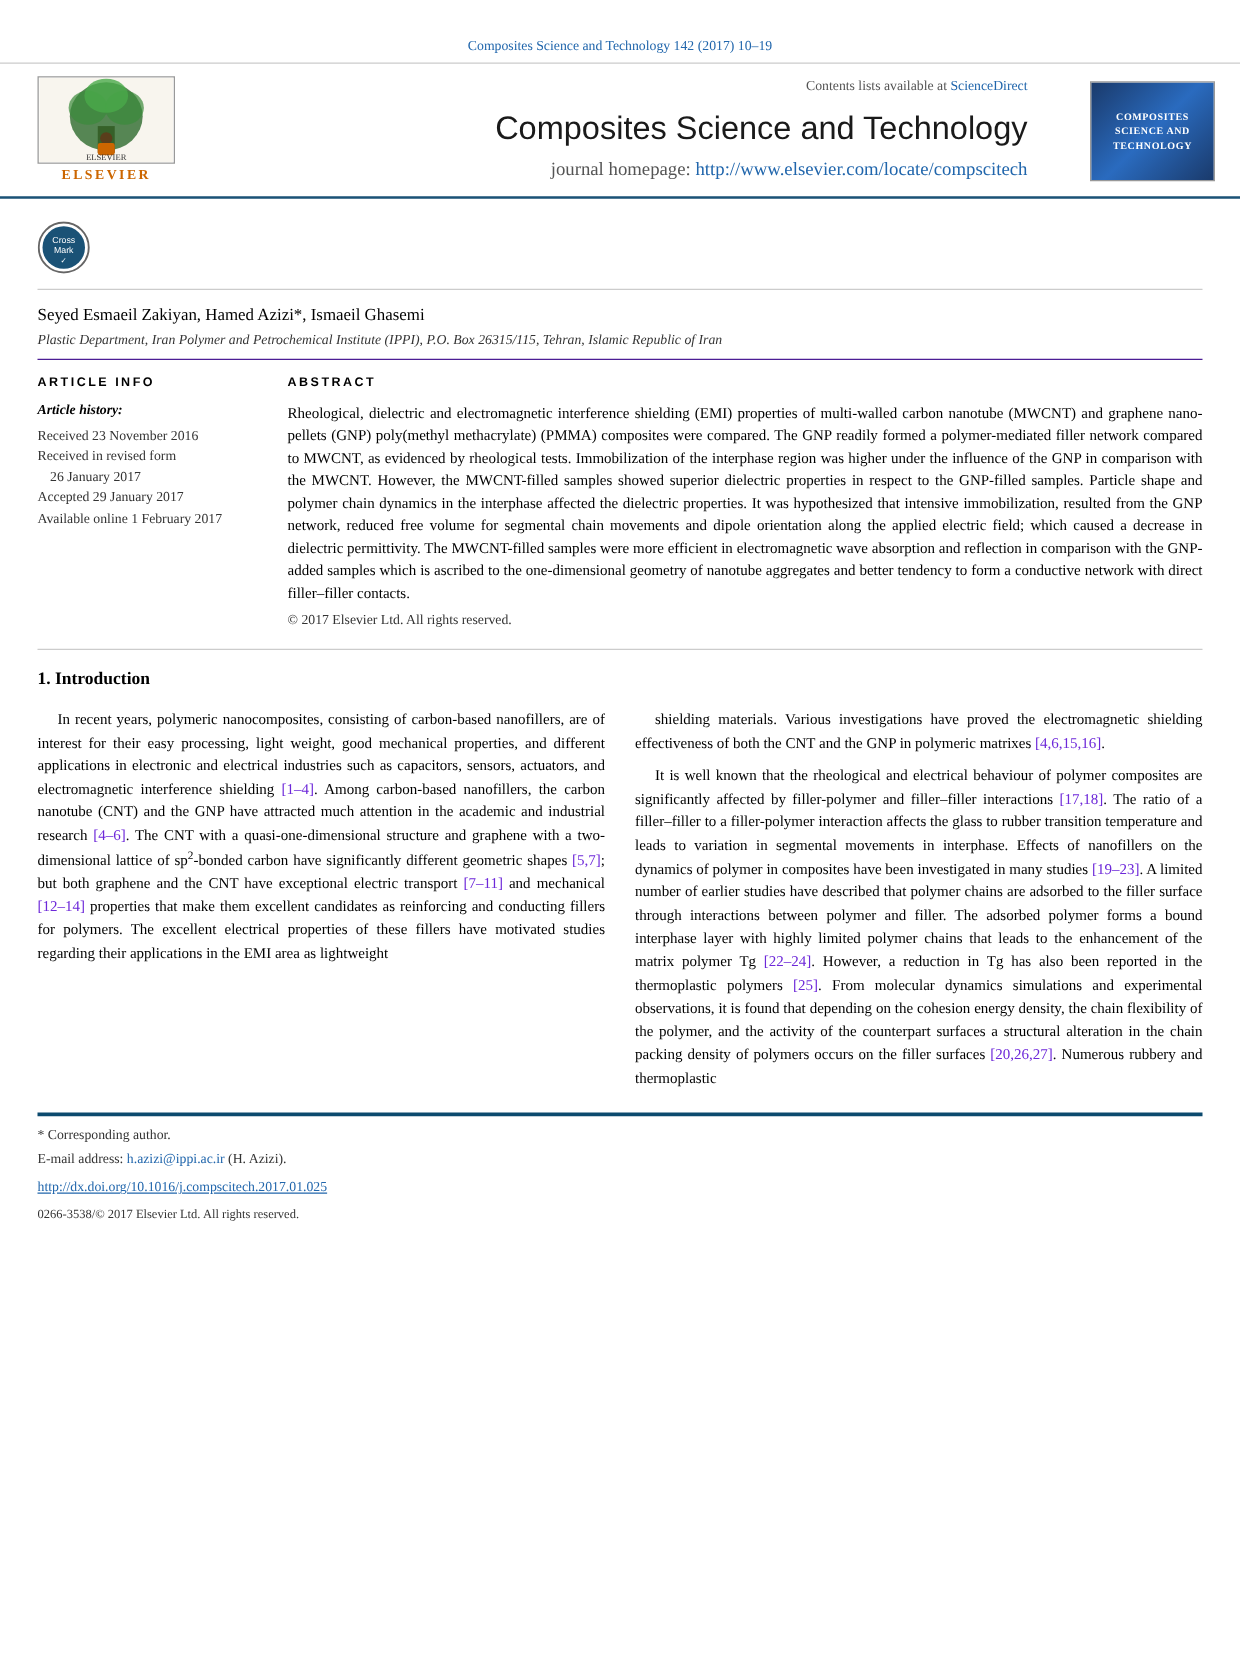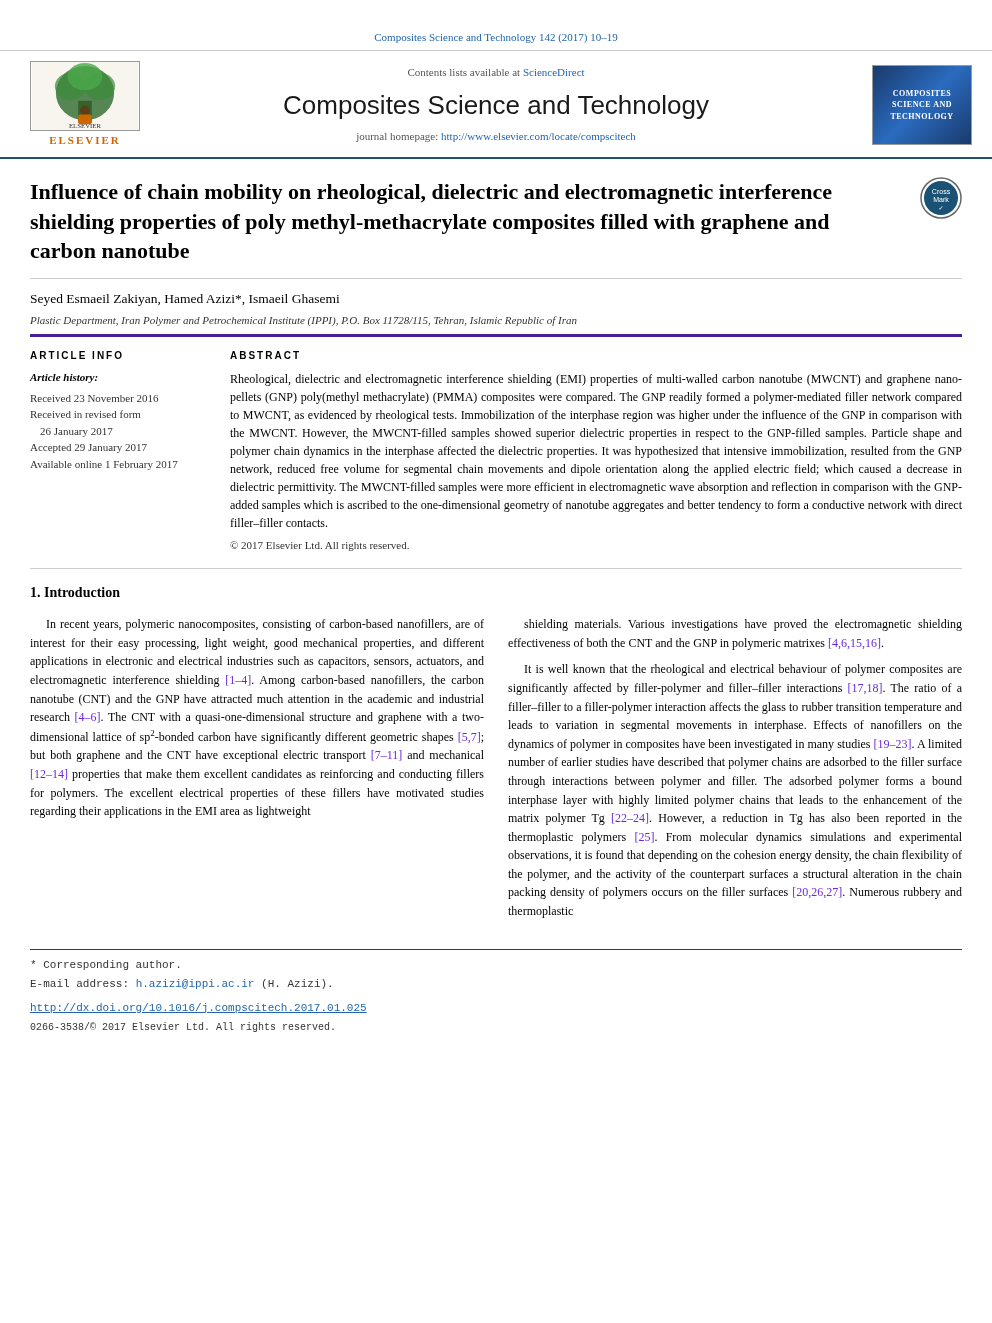--- a/index.html
+++ b/index.html
@@ -57,40 +57,40 @@
     }
     .elsevier-text {
       font-size: 11px;
       font-weight: bold;
       color: #cc6600;
       letter-spacing: 2px;
       margin-top: 2px;
     }
     .journal-header-center {
       flex: 1;
-      text-align: center;
+      text-align: right;
       padding: 0 20px;
     }
     .sciencedirect-link {
       font-size: 11px;
       color: #555;
     }
     .sciencedirect-link a {
       color: #2166ac;
       text-decoration: none;
     }
     .journal-title-main {
       font-size: 26px;
       font-weight: normal;
       color: #1a1a1a;
       margin: 6px 0 4px;
       font-family: Arial, sans-serif;
     }
     .journal-homepage {
-      font-size: 11px;
+      font-size: 15px;
       color: #555;
     }
     .journal-homepage a {
       color: #2166ac;
       text-decoration: none;
     }
     .journal-header-right {
       width: 130px;
       display: flex;
       justify-content: flex-end;
@@ -149,21 +149,21 @@
       font-size: 11px;
       font-style: italic;
       color: #333;
     }
 
     
     .two-col {
       display: flex;
       gap: 20px;
       padding: 12px 0 0;
-      border-top: 3px solid #4c1d95;
+      border-top: 1px solid #4c1d95;
     }
     .col-left {
       width: 180px;
       flex-shrink: 0;
     }
     .col-right {
       flex: 1;
     }
 
     
@@ -250,24 +250,22 @@
     .body-col p:first-child {
       text-indent: 16px;
     }
     .ref-link {
       color: #6d28d9;
       text-decoration: none;
     }
 
     
     .footnote-area {
-      border-top: 1px solid #0c4a6e;
+      border-top: 3px solid #0c4a6e;
       padding: 8px 0 0;
-      margin-top: 10px;
-      font-family: Liberation Mono, monospace;
     }
     .footnote-text {
       font-size: 11px;
       color: #333;
       margin-bottom: 3px;
     }
     .footnote-text a {
       color: #2166ac;
       text-decoration: none;
     }
@@ -333,37 +331,36 @@
   <div class="journal-header-right">
     <div class="journal-cover">
       <span style="font-size:8px; font-weight:bold; letter-spacing:0.5px;">COMPOSITES SCIENCE AND TECHNOLOGY</span>
     </div>
   </div>
 </div>
 
 <div class="article-main">
 
   <div class="article-title-section">
-    <div class="article-title">Influence of chain mobility on rheological, dielectric and electromagnetic interference shielding properties of poly methyl-methacrylate composites filled with graphene and carbon nanotube</div>
     <div class="crossmark-badge">
       <svg viewBox="0 0 42 42" xmlns="http://www.w3.org/2000/svg">
         <circle cx="21" cy="21" r="20" fill="none" stroke="#666" stroke-width="1.5"></circle>
         <circle cx="21" cy="21" r="17" fill="#1a5276"></circle>
         <text x="21" y="17" text-anchor="middle" font-size="7" fill="#fff" font-family="Arial">Cross</text>
         <text x="21" y="25" text-anchor="middle" font-size="7" fill="#fff" font-family="Arial">Mark</text>
         <text x="21" y="33" text-anchor="middle" font-size="6" fill="#fff" font-family="Arial">✓</text>
       </svg>
     </div>
   </div>
 
   <div class="authors-section">
     <div class="authors-line">
       <span>Seyed Esmaeil Zakiyan, Hamed Azizi*, Ismaeil Ghasemi</span>
     </div>
-    <div class="affiliation-line">Plastic Department, Iran Polymer and Petrochemical Institute (IPPI), P.O. Box 11728/115, Tehran, Islamic Republic of Iran</div>
+    <div class="affiliation-line">Plastic Department, Iran Polymer and Petrochemical Institute (IPPI), P.O. Box 26315/115, Tehran, Islamic Republic of Iran</div>
   </div>
 
   <div class="two-col">
 
     <div class="col-left">
       <div class="article-info-header">ARTICLE INFO</div>
 
       <div class="article-info-subheader">Article history:</div>
       <div class="article-info-item">Received 23 November 2016</div>
       <div class="article-info-item">Received in revised form</div>

